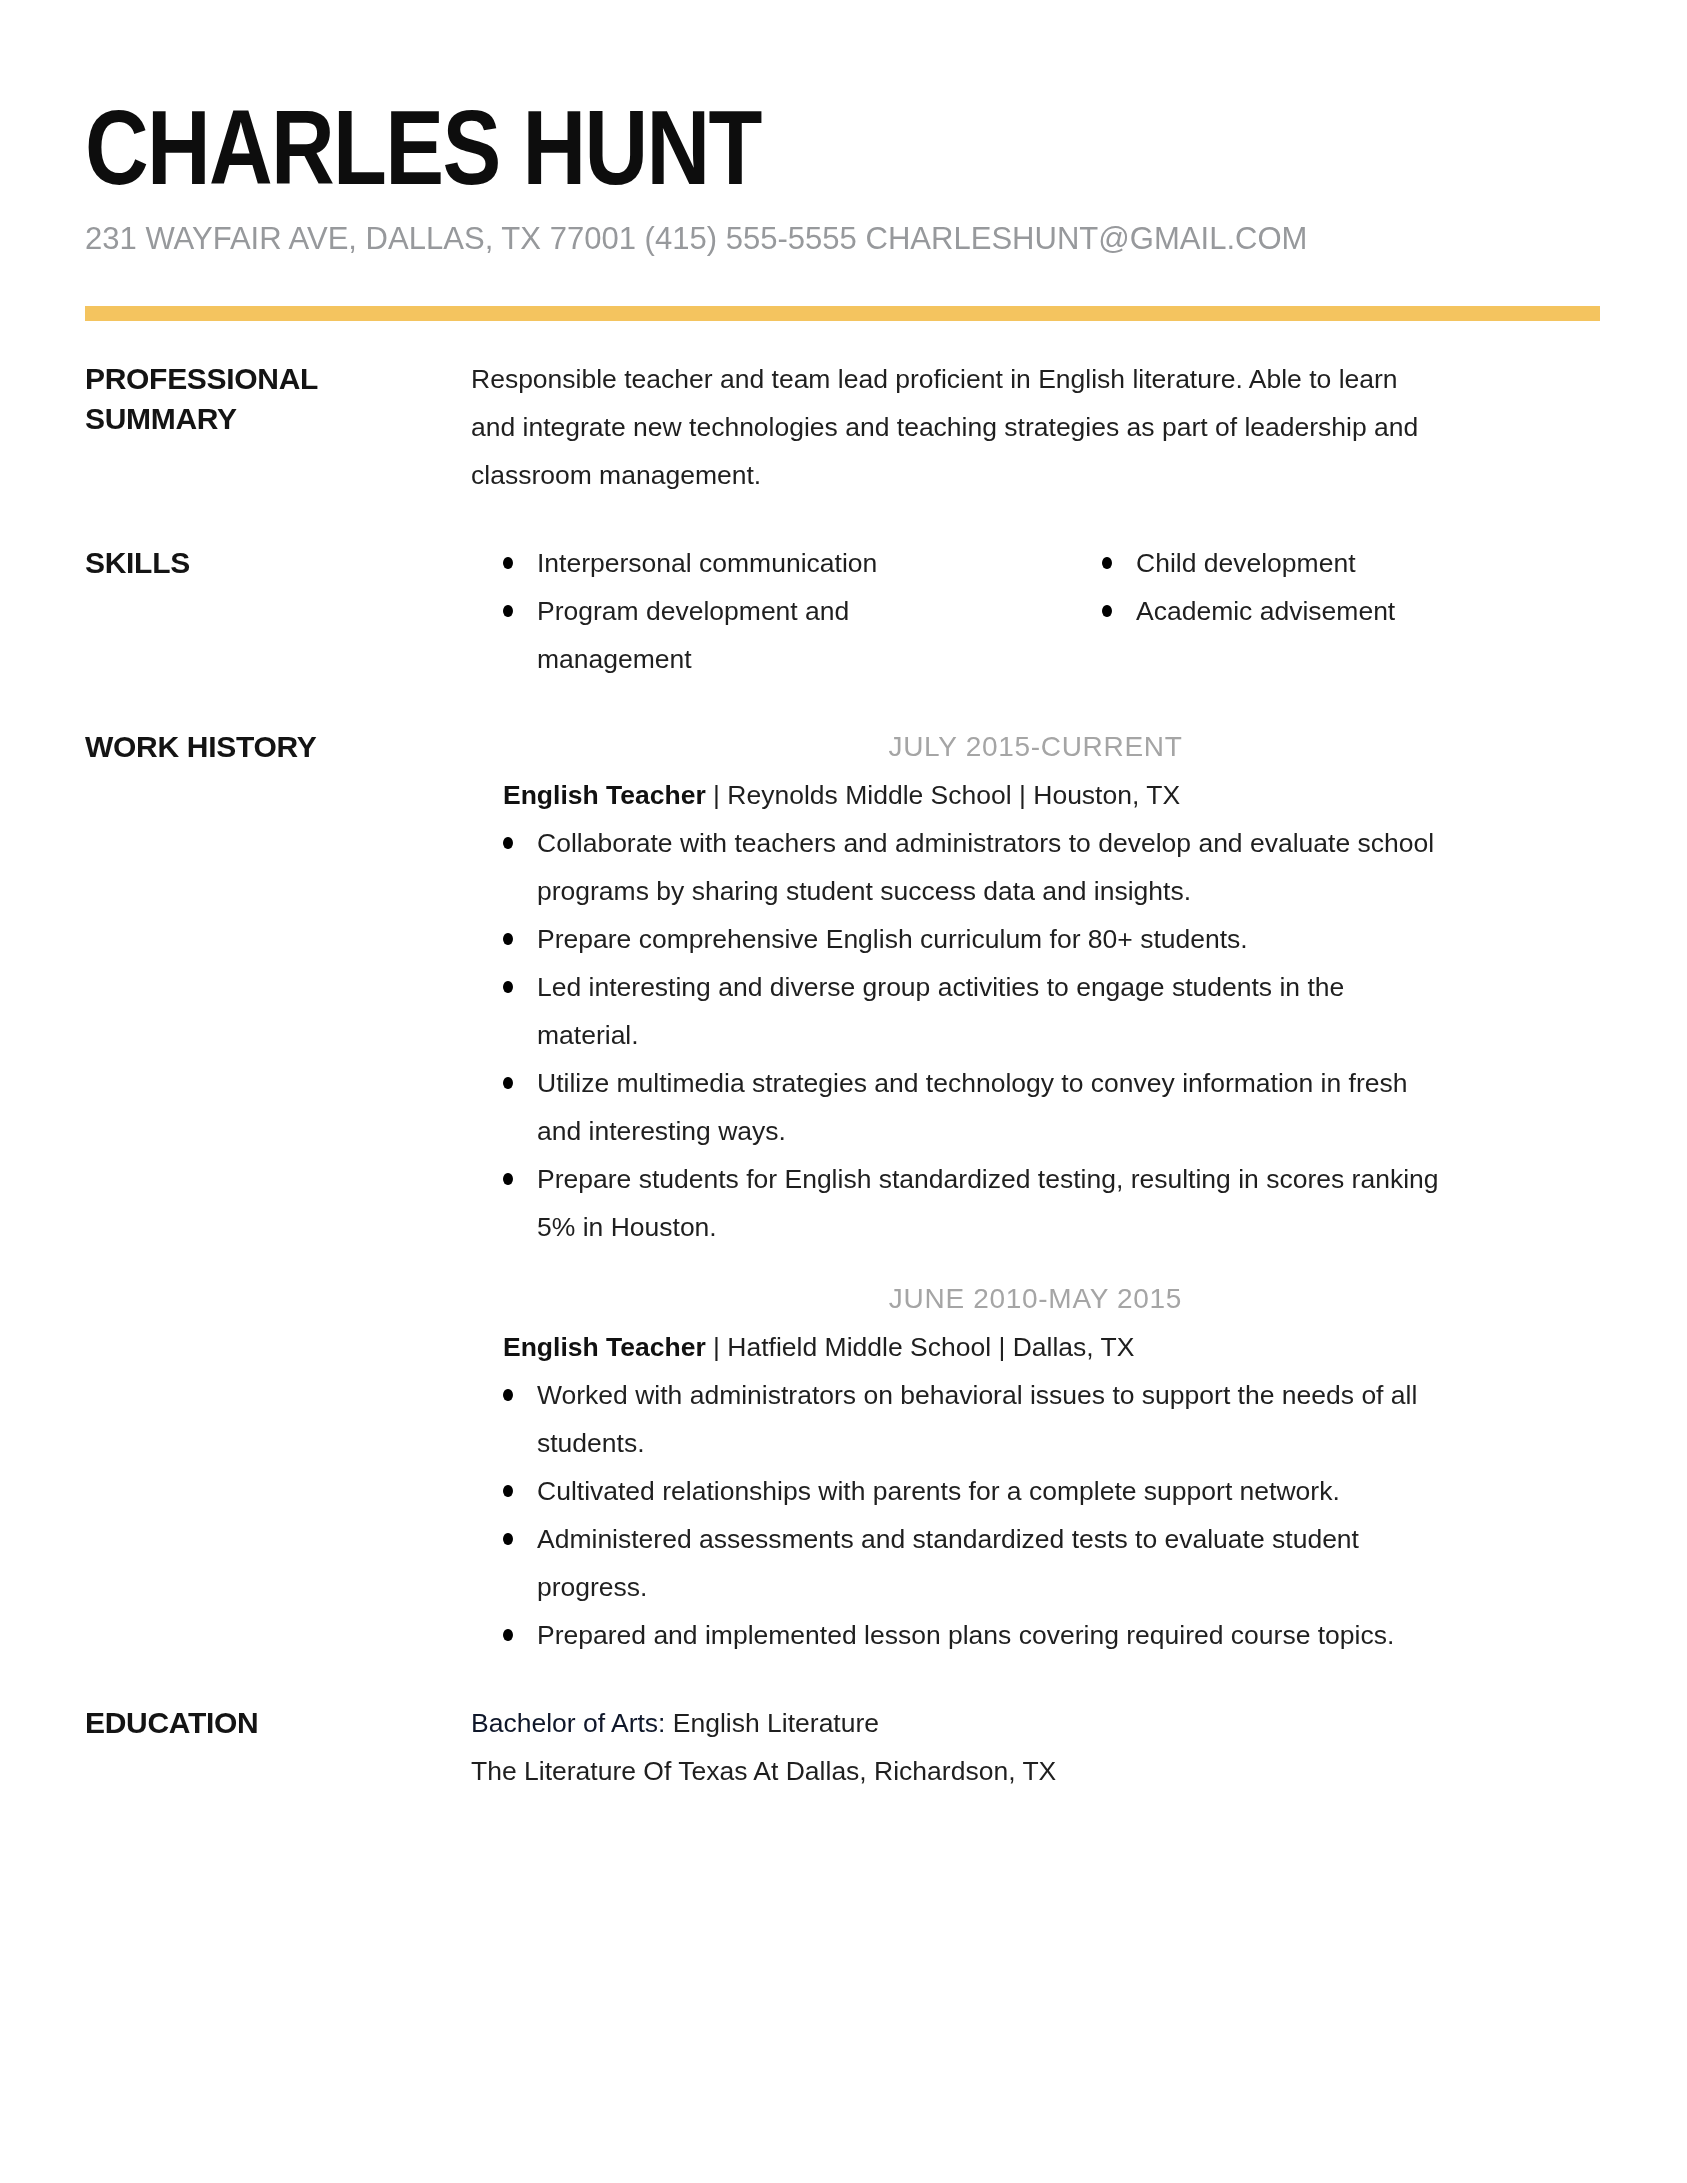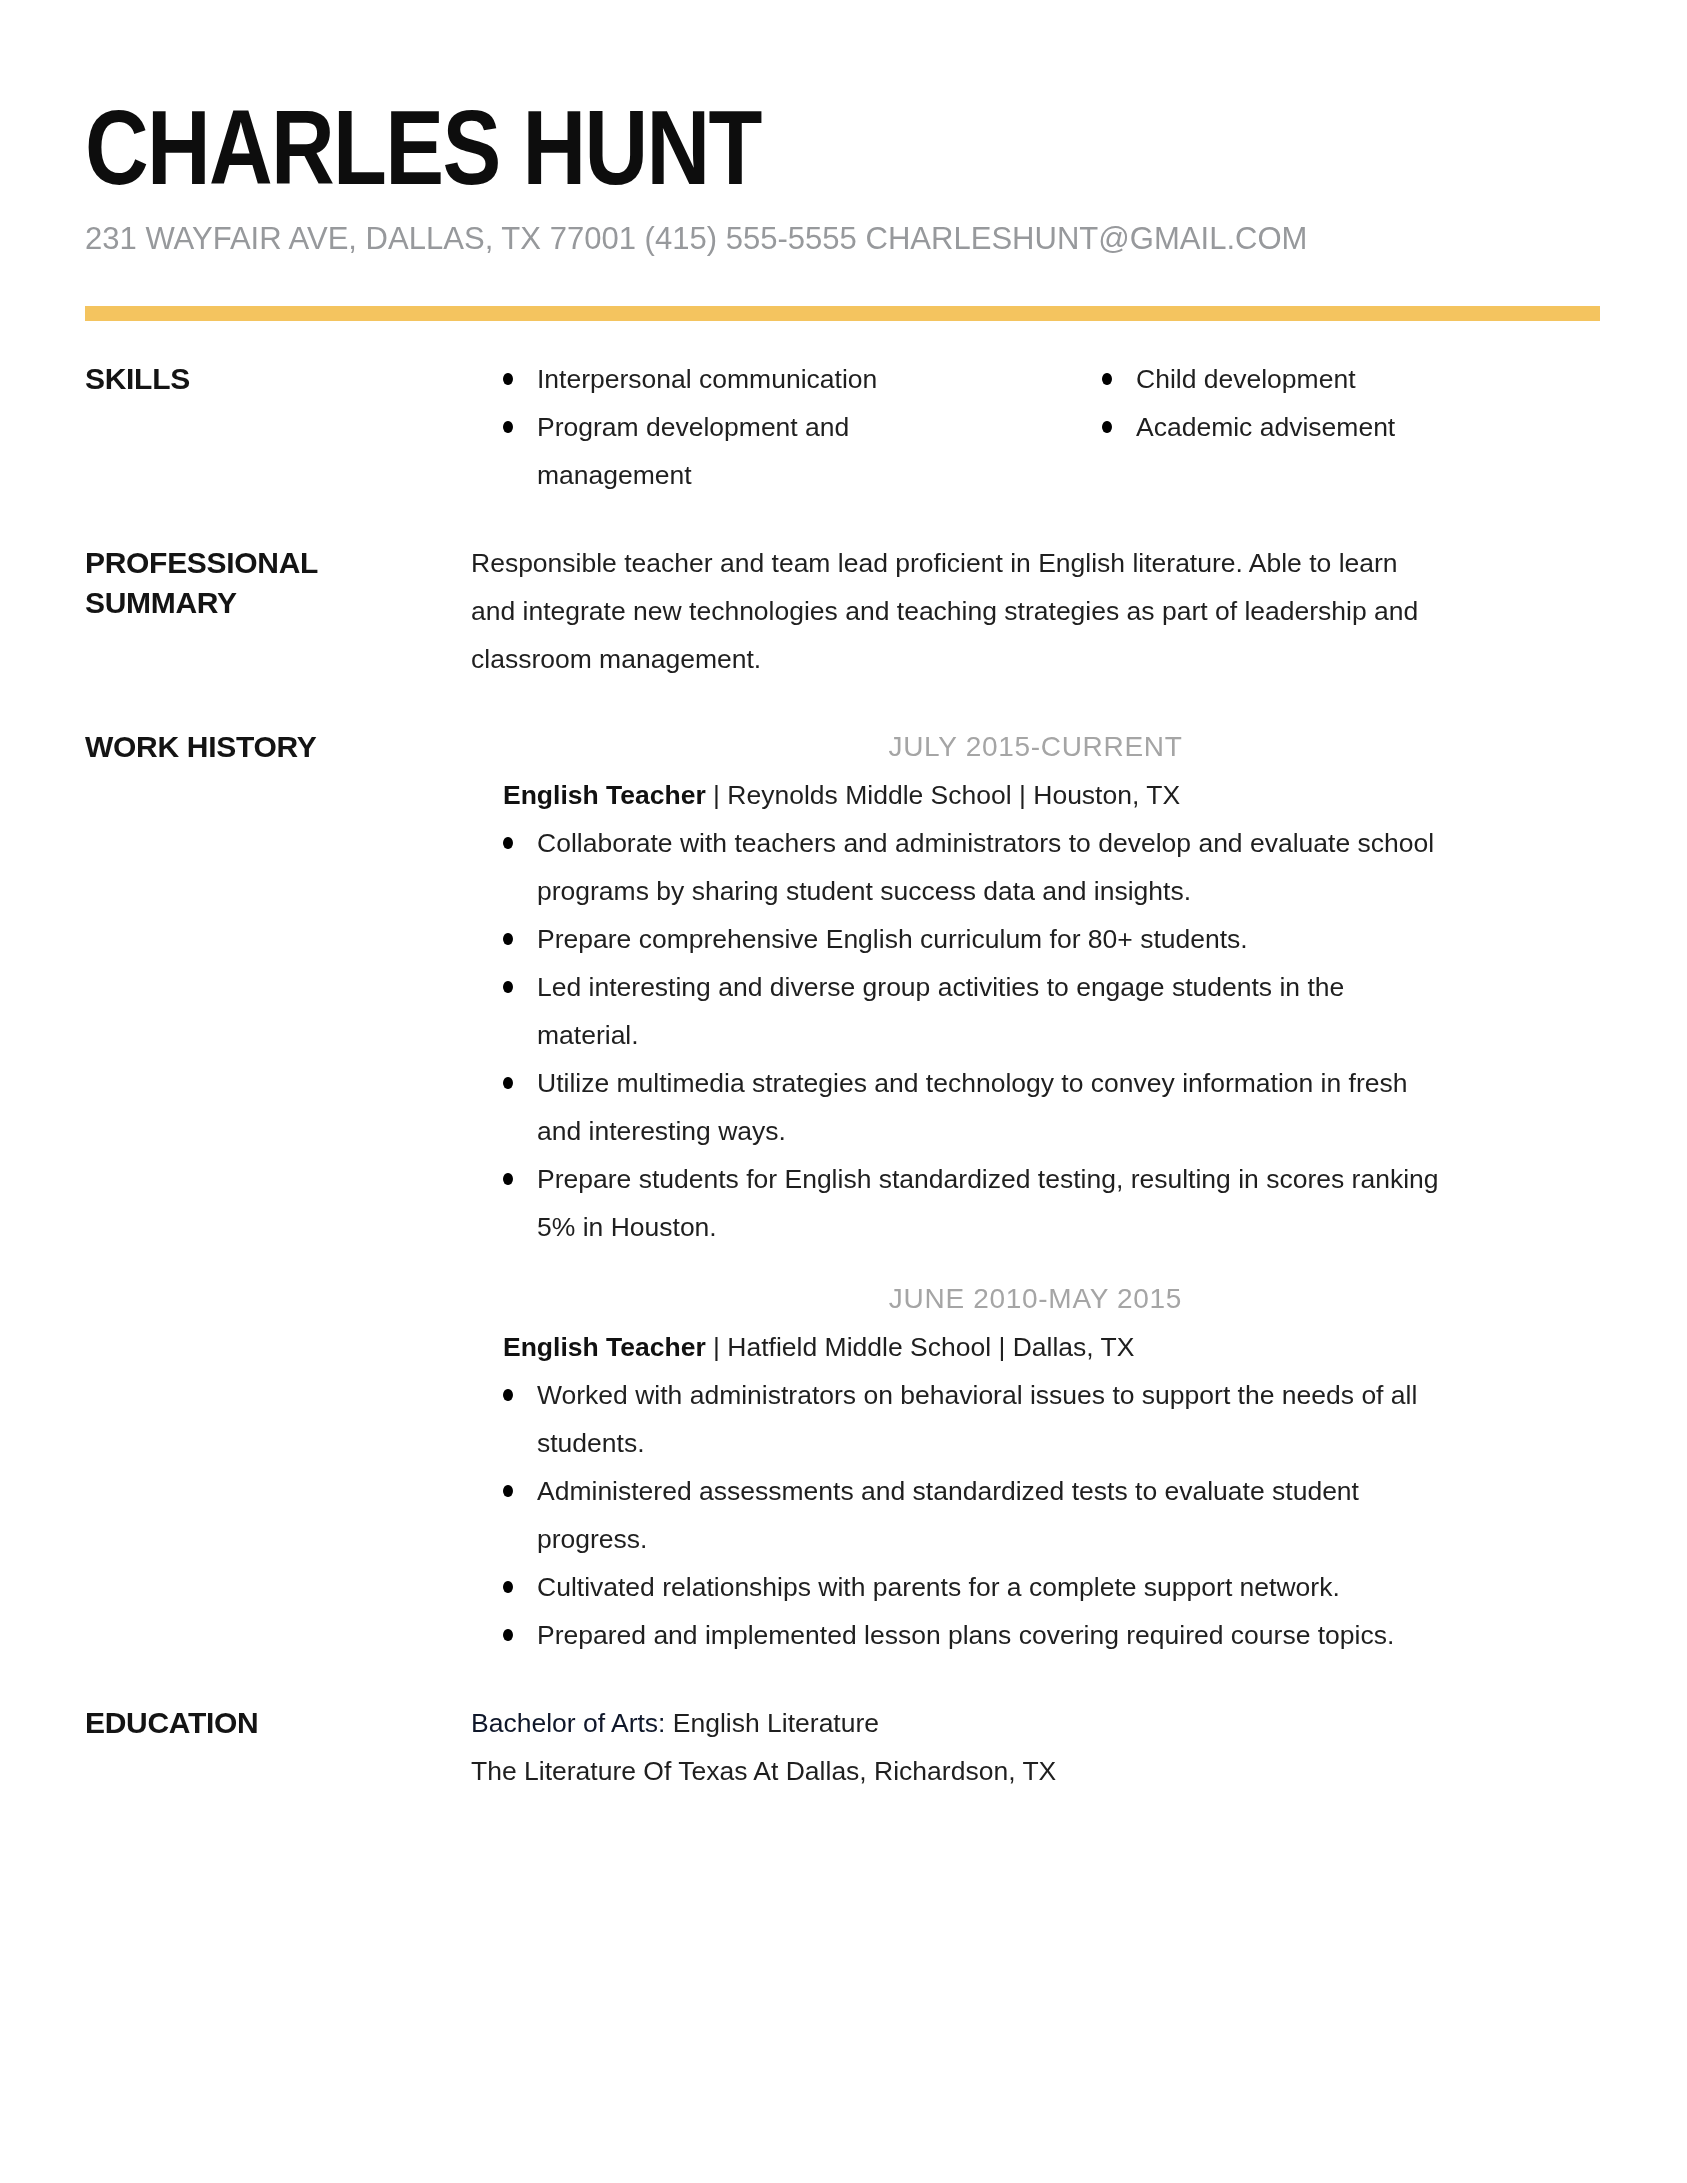--- a/index.html
+++ b/index.html
@@ -114,36 +114,36 @@
 
   <h1 class="name">CHARLES HUNT</h1>
 
   <div class="contact">231 WAYFAIR AVE, DALLAS, TX 77001 (415) 555-5555 CHARLESHUNT@GMAIL.COM</div>
 
   <div class="divider"></div>
 
   <div class="main">
 
     <div class="section">
+      <div class="sec-label">PROFESSIONAL SUMMARY</div>
+      <div class="body-text summary-text">Responsible teacher and team lead proficient in English literature. Able to learn and integrate new technologies and teaching strategies as part of leadership and classroom management.</div>
+    </div>
+
+    <div class="section">
       <div class="sec-label">SKILLS</div>
       <div class="skills-cols">
         <ul class="blist skills-col1">
           <li>Interpersonal communication</li>
           <li>Program development and management</li>
         </ul>
         <ul class="blist skills-col2">
           <li>Child development</li>
           <li>Academic advisement</li>
         </ul>
       </div>
-    </div>
-
-    <div class="section">
-      <div class="sec-label">PROFESSIONAL SUMMARY</div>
-      <div class="body-text summary-text">Responsible teacher and team lead proficient in English literature. Able to learn and integrate new technologies and teaching strategies as part of leadership and classroom management.</div>
     </div>
 
     <div class="section">
       <div class="sec-label">WORK HISTORY</div>
       <div>
 
         <div class="job">
           <div class="job-dates">JULY 2015-CURRENT</div>
           <div class="job-titleline">
             <span class="job-title">English Teacher</span><span> | Reynolds Middle School | Houston, TX</span>
@@ -157,22 +157,22 @@
           </ul>
         </div>
 
         <div class="job">
           <div class="job-dates">JUNE 2010-MAY 2015</div>
           <div class="job-titleline">
             <span class="job-title">English Teacher</span><span> | Hatfield Middle School | Dallas, TX</span>
           </div>
           <ul class="blist">
             <li>Worked with administrators on behavioral issues to support the needs of all students.</li>
+            <li>Cultivated relationships with parents for a complete support network.</li>
             <li>Administered assessments and standardized tests to evaluate student progress.</li>
-            <li>Cultivated relationships with parents for a complete support network.</li>
             <li>Prepared and implemented lesson plans covering required course topics.</li>
           </ul>
         </div>
 
       </div>
     </div>
 
     <div class="section">
       <div class="sec-label">EDUCATION</div>
       <div>

